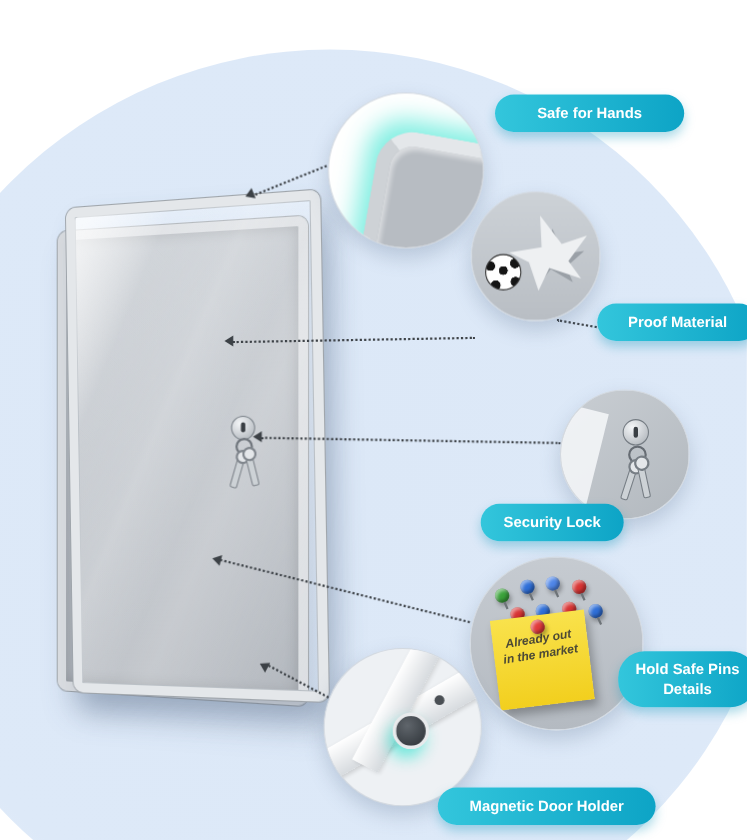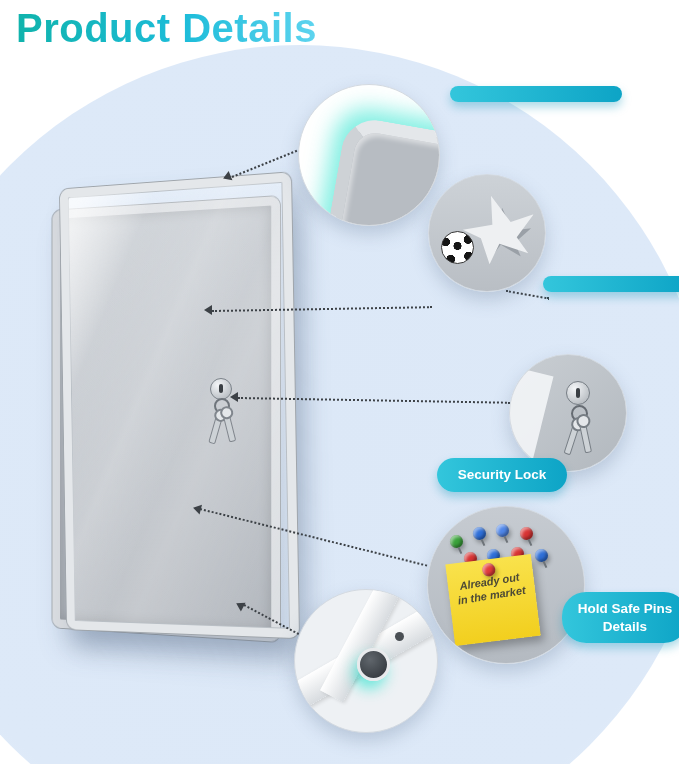--- a/index.html
+++ b/index.html
@@ -107,21 +107,20 @@
   .p-shatter{left:543px;top:276px;width:126px;}
   .p-lock{left:437px;top:458px;width:110px;}
   .p-pins{left:562px;top:592px;width:106px;}
   .p-magnet{left:398px;top:716px;width:178px;}
 </style>
 </head>
 <body>
 
 <div class="stage">
   <div class="bg-circle"></div>
-  <h1 class="title">Product Details</h1>
 
   <div>
     <div class="case"></div>
     <div class="door">
       <div class="glare"></div>
     </div>
     <div class="lock">
       <div class="lock-knob"></div>
       <div class="key-ring"></div>
       <div class="key k1"></div>
@@ -181,23 +180,28 @@
   </div>
 
   <div class="circ c-magnet">
     <div class="mag-barA"></div>
     <div class="mag-barB"></div>
     <div class="mag-dot"></div>
     <div class="mag-screw"></div>
   </div>
 
   <div class="pill p-rounded">
+    <span>Safe for Hands</span>
   </div>
   <div class="pill p-shatter">
+    <span>Proof Material</span>
   </div>
   <div class="pill p-lock">
     <span>Security Lock</span>
   </div>
   <div class="pill p-pins">
     <span>Hold Safe Pins</span>
     <span>Details</span>
   </div>
+  <div class="pill p-magnet">
+    <span>Magnetic Door Holder</span>
+  </div>
 </div>
 
 </body></html>

